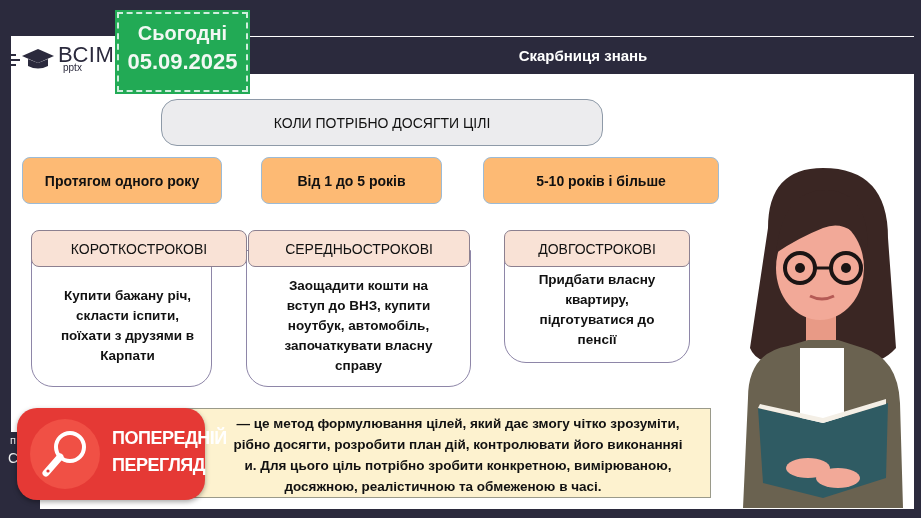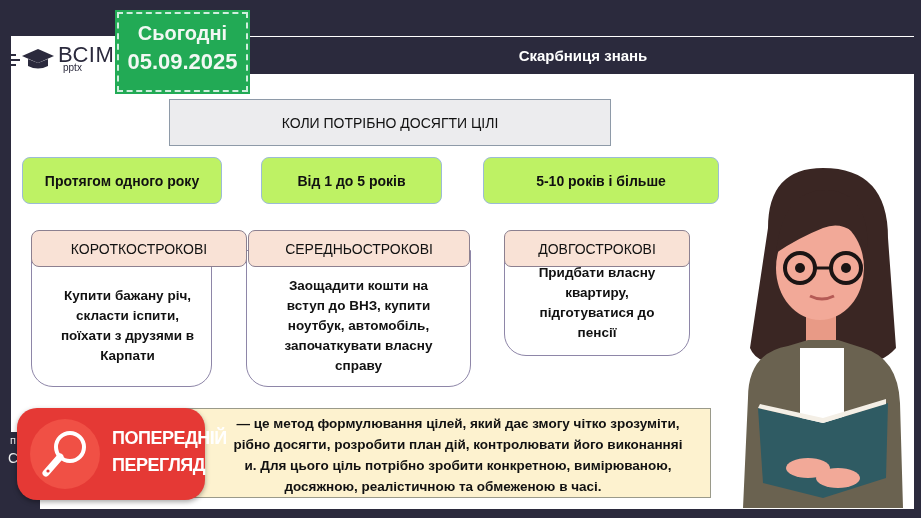--- a/index.html
+++ b/index.html
@@ -6,22 +6,22 @@
   body{width:921px;height:518px;background:#2b2a3d;position:relative;overflow:hidden;font-family:"Liberation Sans","DejaVu Sans",sans-serif;}
   .slide{position:absolute;left:11px;top:36px;width:903px;height:473px;background:#ffffff;}
   .logo{position:absolute;left:8px;top:42px;width:110px;height:36px;}
   .logo-text{position:absolute;left:50px;top:0;font-size:22px;color:#2b2a3d;letter-spacing:0.5px;}
   .logo-sub{position:absolute;left:55px;top:20px;font-size:10px;color:#2b2a3d;text-align:center;}
   .date-badge{position:absolute;left:117px;top:12px;width:131px;height:80px;background:#22aa55;border:2px dashed #cfeedd;box-sizing:border-box;outline:2px solid #22aa55;color:#f1f8f3;text-align:center;}
   .date-badge .l1{font-size:20px;font-weight:bold;margin-top:8px;}
   .date-badge .l2{font-size:22px;font-weight:bold;margin-top:4px;}
   .header-bar{position:absolute;left:250px;top:37px;width:666px;height:37px;background:#2b2a3d;color:#fff;font-weight:bold;font-size:15px;text-align:center;line-height:37px;}
   .box{position:absolute;box-sizing:border-box;display:flex;align-items:center;justify-content:center;text-align:center;font-weight:bold;color:#111;}
-  .q-box{left:161px;top:99px;width:442px;height:47px;background:#ececee;border:1px solid #8e9aa8;border-radius:0;font-size:14px;font-weight:normal;margin-left:8px;}
-  .t-box{top:157px;height:47px;background:#bef264;border:1px solid #9cbbd6;border-radius:8px;font-size:14px;}
+  .q-box{left:161px;top:99px;width:442px;height:47px;background:#ececee;border:1px solid #8e9aa8;border-radius:16px;font-size:14px;font-weight:normal;}
+  .t-box{top:157px;height:47px;background:#fdba74;border:1px solid #9cbbd6;border-radius:8px;font-size:14px;}
   .cat-head{height:37px;background:#f9e2d6;border:1px solid #8c8090;border-radius:7px;font-size:14px;font-weight:normal;z-index:2;}
   .cat-body{background:#fff;border:1px solid #8e86a8;border-radius:0 0 22px 22px;font-size:13.5px;line-height:20px;}
   .def{position:absolute;left:175px;top:408px;width:536px;height:90px;background:#fdf2cf;border:1px solid #9a9a8a;box-sizing:border-box;font-weight:bold;font-size:13.5px;line-height:21px;text-align:center;padding-top:4px;color:#111;}
   .preview{position:absolute;left:17px;top:408px;width:188px;height:92px;background:#e53935;border-radius:20px;box-shadow:0 2px 5px rgba(0,0,0,.35);}
   .preview .circle{position:absolute;left:13px;top:11px;width:70px;height:70px;border-radius:50%;background:#f05045;}
   .preview .lbl{position:absolute;left:95px;top:17px;color:#fff;font-weight:bold;font-size:18px;line-height:27px;letter-spacing:-0.5px;}
   .left-strip-text{position:absolute;color:#eee;font-size:14px;}
   .teacher{position:absolute;left:728px;top:168px;width:190px;height:340px;}
 </style>
 </head>
@@ -78,21 +78,21 @@
   <span>Заощадити кошти на</span>
   <span>вступ до ВНЗ, купити</span>
   <span>ноутбук, автомобіль,</span>
   <span>започаткувати власну</span>
   <span>справу</span>
 </div>
 <div class="box cat-head" style="left:248px;top:230px;width:222px;">
   <span>СЕРЕДНЬОСТРОКОВІ</span>
 </div>
 
-<div class="box cat-body" style="left:504px;top:236px;width:186px;height:120px;padding-top:14px;flex-direction:column;">
+<div class="box cat-body" style="left:504px;top:243px;width:186px;height:120px;padding-top:14px;flex-direction:column;">
   <span>Придбати власну</span>
   <span>квартиру,</span>
   <span>підготуватися до</span>
   <span>пенсії</span>
 </div>
 <div class="box cat-head" style="left:504px;top:230px;width:186px;">
   <span>ДОВГОСТРОКОВІ</span>
 </div>
 
 <div class="def">

